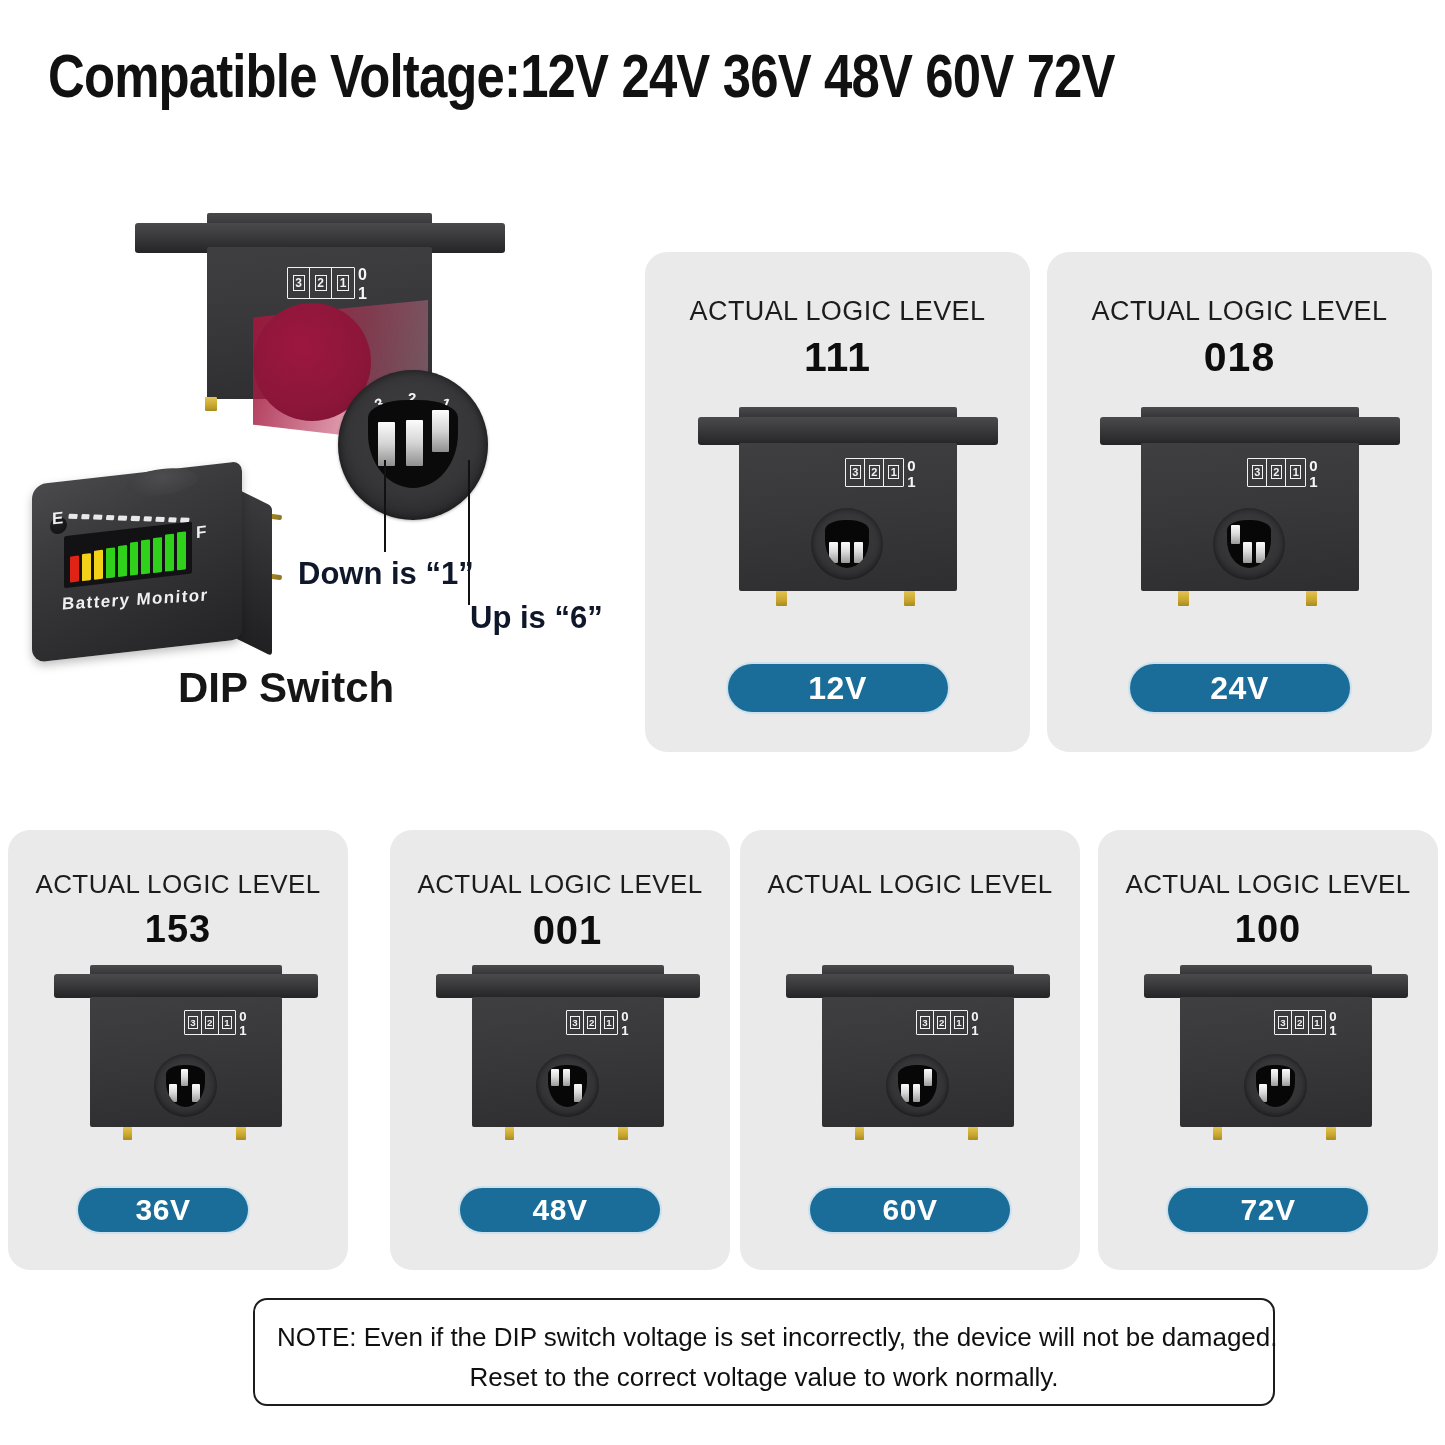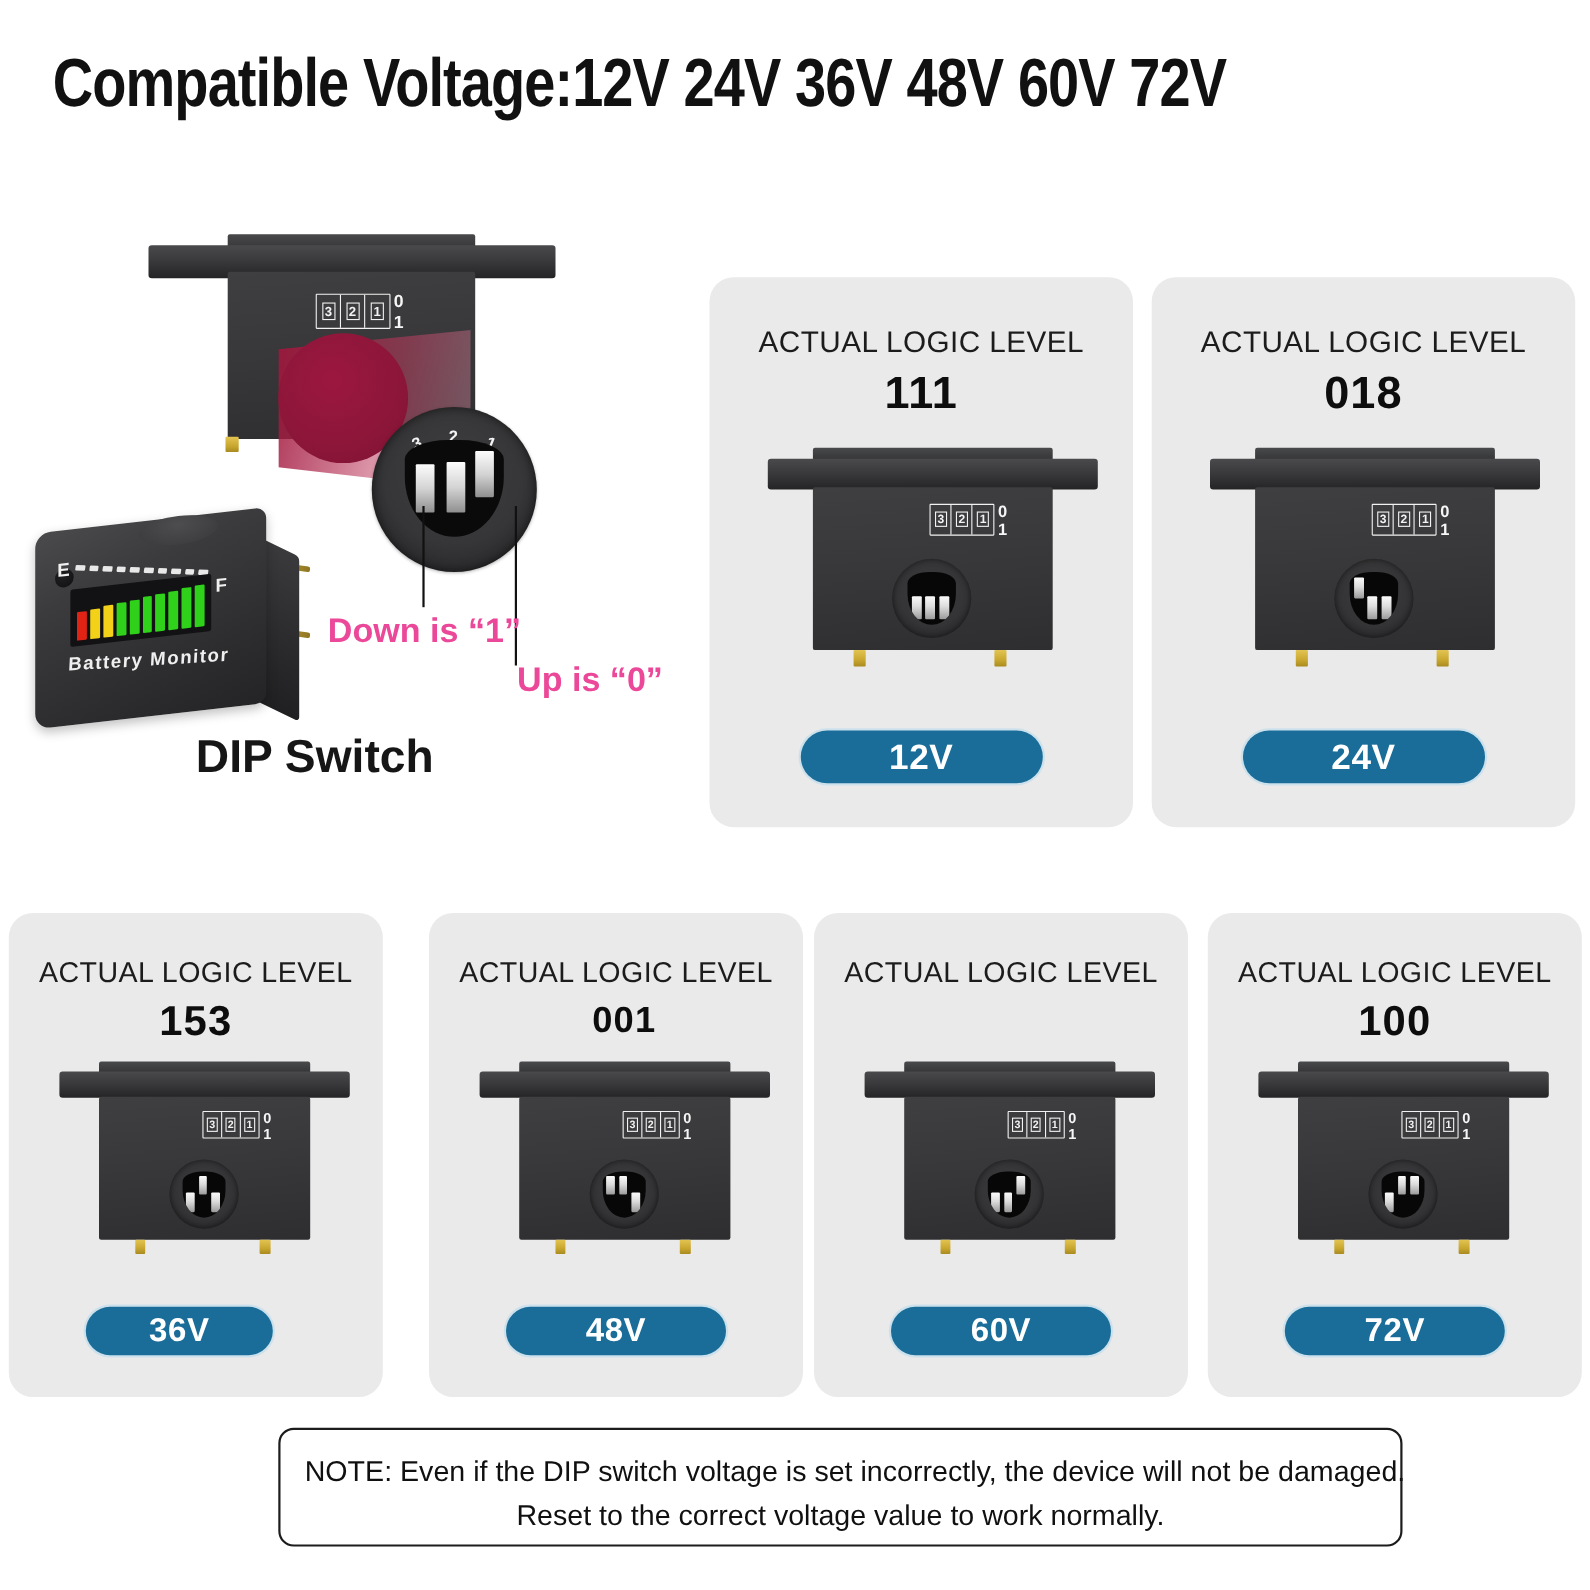--- a/index.html
+++ b/index.html
@@ -127,21 +127,21 @@
     border-radius: 1px;
   }
   .mag-num {
     position: absolute; color: #f4f4f4; font-size: 15px; font-weight: bold;
   }
   
   .leader { position: absolute; background: #111; width: 1.6px; }
 
   .ann {
     position: absolute;
-    color: #ec4899;
+    color: #0f172a;
     font-weight: bold;
     font-size: 31px;
     white-space: nowrap;
   }
 
   
   #battery-monitor { position: absolute; left: 22px; top: 455px; width: 268px; height: 225px; }
   #bm-case {
     position: absolute; left: 10px; top: 18px; width: 210px; height: 178px;
     background: linear-gradient(160deg, #4a4a4c 0%, #3b3b3d 30%, #2c2c2e 75%, #242426 100%);
@@ -266,21 +266,21 @@
       <div class="mlever" style="left:10px; top:22px; height:44px;"></div>
       <div class="mlever" style="left:38px; top:20px; height:46px;"></div>
       <div class="mlever" style="left:64px; top:10px; height:42px;"></div>
     </div>
   </div>
 
   <div class="leader" style="left:384px; top:460px; height:92px;"></div>
   <div class="leader" style="left:468px; top:460px; height:145px;"></div>
 
   <div class="ann" style="left:298px; top:556px;">Down is  “1”</div>
-  <div class="ann" style="left:470px; top:600px;">Up is  “0”</div>
+  <div class="ann" style="left:470px; top:600px;">Up is  “6”</div>
 
   <div id="battery-monitor">
     <div class="bm-lead" style="left:226px; top:58px; transform:rotate(8deg);"></div>
     <div class="bm-lead" style="left:226px; top:118px; transform:rotate(8deg);"></div>
     <div id="bm-side"></div>
     <div id="bm-case"></div>
     <div id="bm-knob"></div>
     <div id="bm-hole"></div>
     <div id="bm-face">
       <div class="bm-e">E</div>
@@ -419,21 +419,21 @@
               <div class="lever down" style="left: 66%;"></div>
             </div>
           </div>
           <div class="dev-pin" style="left: 68.6928px; top: 161.92px; width: 9.68px; height: 13.2px;"></div>
           <div class="dev-pin" style="left: 181.878px; top: 161.92px; width: 9.68px; height: 13.2px;"></div>
         </div>
         <div class="badge" style="width: 170px; height: 44px; left: 70px; top: 358px; font-size: 30px; background: rgb(26, 109, 152);">36V</div>
       </div>
       <div class="card" style="left: 390px; top: 830px; width: 340px; height: 440px;">
         <div class="card-heading" style="top: 38.72px; font-size: 26px;">ACTUAL LOGIC LEVEL</div>
-        <div class="card-code" style="top: 78px; font-size: 33px; padding-left: 15px;">001</div>
+        <div class="card-code" style="top: 78px; font-size: 40px; padding-left: 15px;">001</div>
         <div class="device" style="left: 46px; top: 135px; width: 264px; height: 189.2px;">
           <div style="position: absolute; left: 36.08px; top: 0px; width: 191.84px; height: 10.56px; background: linear-gradient(rgb(73, 74, 76), rgb(51, 51, 53)); border-radius: 2px 2px 0px 0px;"></div>
           <div class="dev-flange" style="left: 0px; top: 8.8px; width: 264px; height: 24.64px;"></div>
           <div class="dev-body" style="left: 36.08px; top: 31.68px; width: 191.84px; height: 130.24px;"></div>
           <div class="dip-label" style="left: 130.082px; top: 44.704px;">
             <div class="dip-boxes">
               <div class="dip-box" style="width: 16.72px; height: 23.76px;">
                 <span style="width: 9.68px; height: 12.32px; font-size: 9.68px; line-height: 11.44px;">3</span>
               </div>
               <div class="dip-box" style="width: 16.72px; height: 23.76px;">

